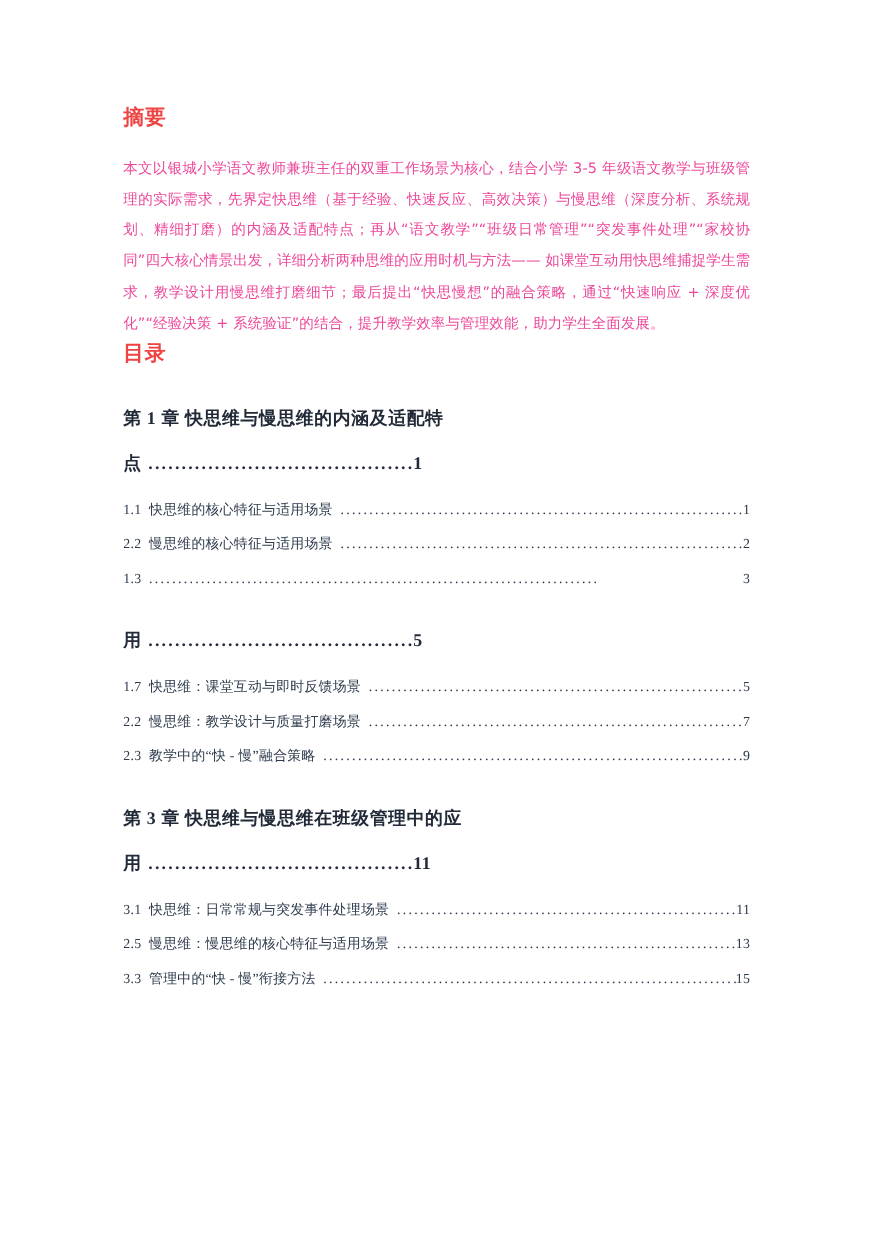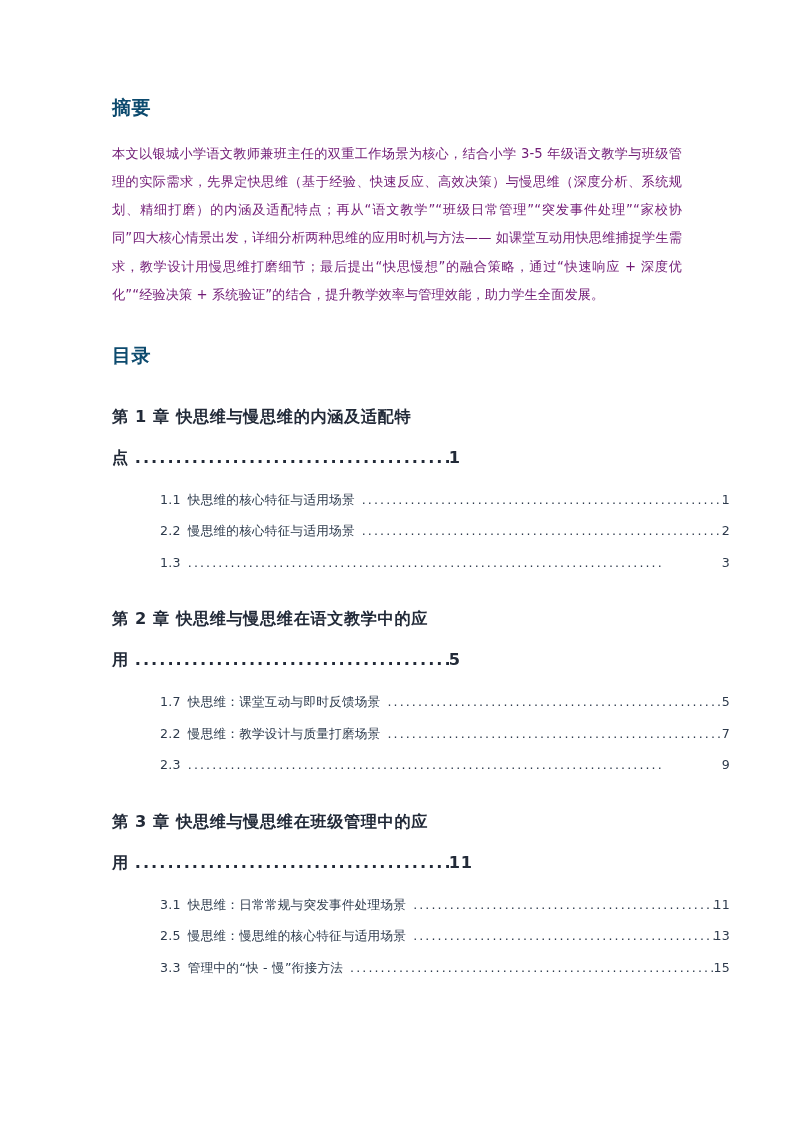--- a/index.html
+++ b/index.html
@@ -22,41 +22,41 @@
     position: absolute;
     left: 112px;
     top: 95px;
     width: 570px;
   }
 
   
   .section-heading {
     font-size: 19px;
     font-weight: bold;
-    color: #0c4a6e;
+    color: #ef4444;
     letter-spacing: 0.5px;
     line-height: 1.3;
     margin: 0;
   }
   #abstract-heading { margin-bottom: 20px; }
-  #toc-heading { margin-top: 36px; margin-bottom: 26px; font-family: Liberation Mono, monospace; }
+  #toc-heading { margin-bottom: 26px; }
 
   
   .abstract-body {
     font-size: 13.2px;
     line-height: 28.2px;
-    color: #701a75;
+    color: #ec4899;
     text-align: justify;
     text-justify: inter-ideograph;
     margin: 0;
     letter-spacing: 0.1px;
   }
 
   
-  .toc-list { margin: 0; }
+  .toc-list { margin: 0; font-family: Liberation Serif, serif; }
 
   .toc-chapter {
     margin-top: 20px;
     margin-bottom: 6px;
   }
   .toc-chapter-line1,
   .toc-chapter-line2 {
     font-size: 16.2px;
     font-weight: bold;
     color: #222a38;
@@ -93,21 +93,20 @@
 
   .toc-sub {
     display: flex;
     align-items: baseline;
     width: 100%;
     font-size: 12.6px;
     color: #2d3a4c;
     line-height: 31.5px;
     letter-spacing: 0.25px;
     white-space: nowrap;
-    margin-left: 48px;
   }
   .sub-num {
     flex: 0 0 auto;
     padding-right: 7px;
   }
   .sub-title {
     flex: 0 0 auto;
     padding-right: 7px;
   }
   .sub-leader {
@@ -158,41 +157,41 @@
         <span class="sub-leader">..............................................................................</span>
         <span class="sub-page">2</span>
       </div>
       <div class="toc-sub">
         <span class="sub-num">1.3</span>
         <span class="sub-leader">..............................................................................</span>
         <span class="sub-page">3</span>
       </div>
 
       <div class="toc-chapter">
-        <div class="toc-chapter-line1">第 2 章 快思维与慢思维在语文教学中的应</div>
         <div class="toc-chapter-line2">
           <span class="chapter-tail-text">用</span>
           <span class="chapter-leader">........................................</span>
           <span class="chapter-page">5</span>
         </div>
       </div>
       <div class="toc-sub">
         <span class="sub-num">1.7</span>
         <span class="sub-title">快思维：课堂互动与即时反馈场景</span>
         <span class="sub-leader">..............................................................................</span>
         <span class="sub-page">5</span>
       </div>
       <div class="toc-sub">
         <span class="sub-num">2.2</span>
         <span class="sub-title">慢思维：教学设计与质量打磨场景</span>
         <span class="sub-leader">..............................................................................</span>
         <span class="sub-page">7</span>
       </div>
       <div class="toc-sub">
         <span class="sub-num">2.3</span>
+        <span class="sub-title">教学中的“快 - 慢”融合策略</span>
         <span class="sub-leader">..............................................................................</span>
         <span class="sub-page">9</span>
       </div>
 
       <div class="toc-chapter">
         <div class="toc-chapter-line1">第 3 章 快思维与慢思维在班级管理中的应</div>
         <div class="toc-chapter-line2">
           <span class="chapter-tail-text">用</span>
           <span class="chapter-leader">........................................</span>
           <span class="chapter-page">11</span>

